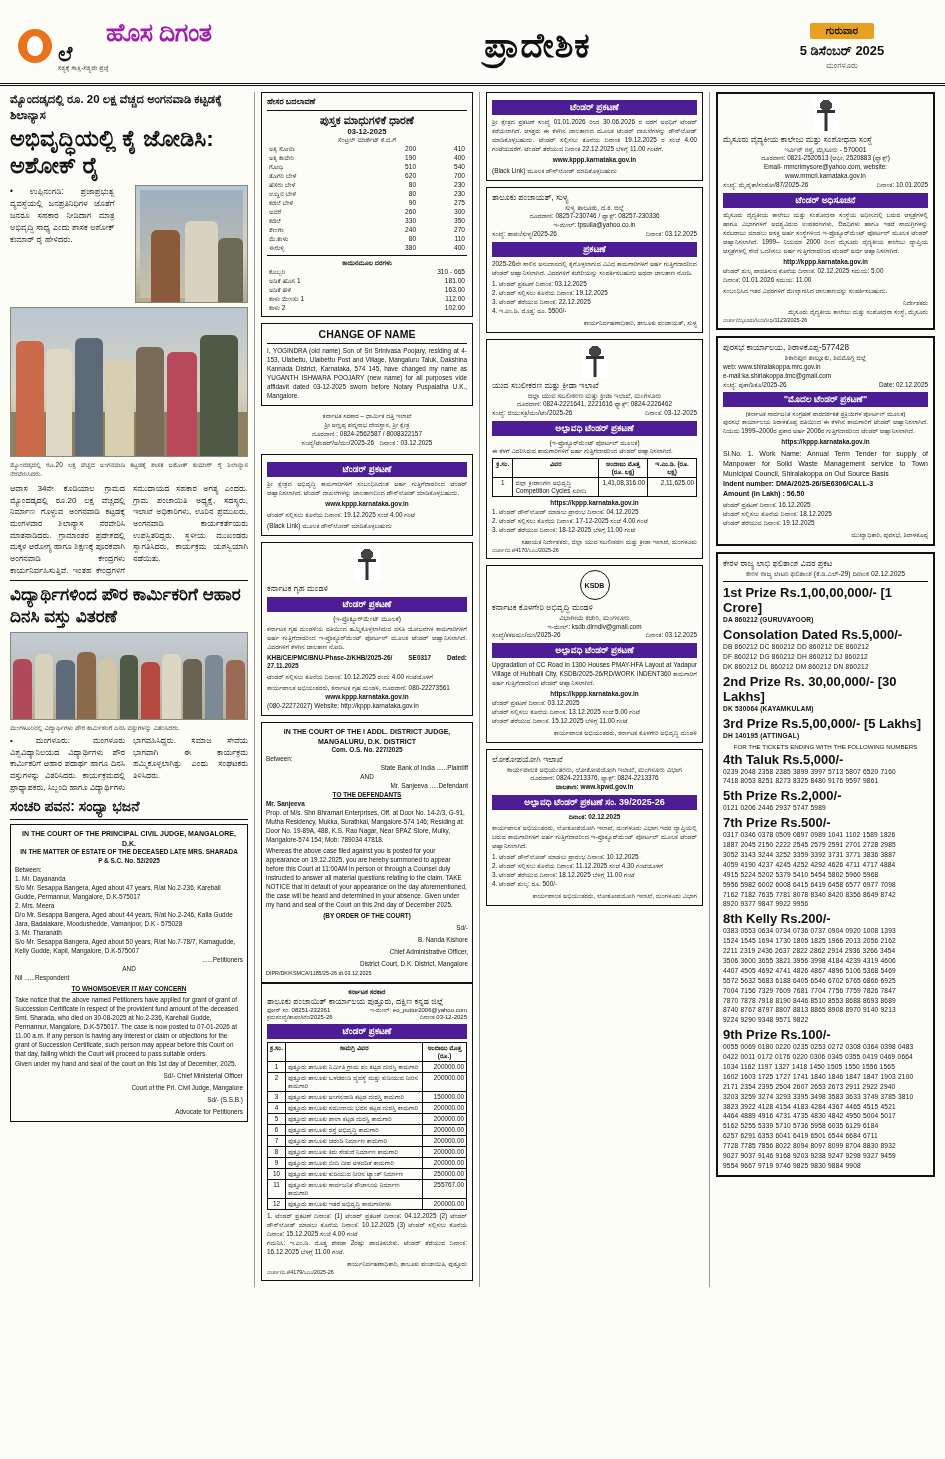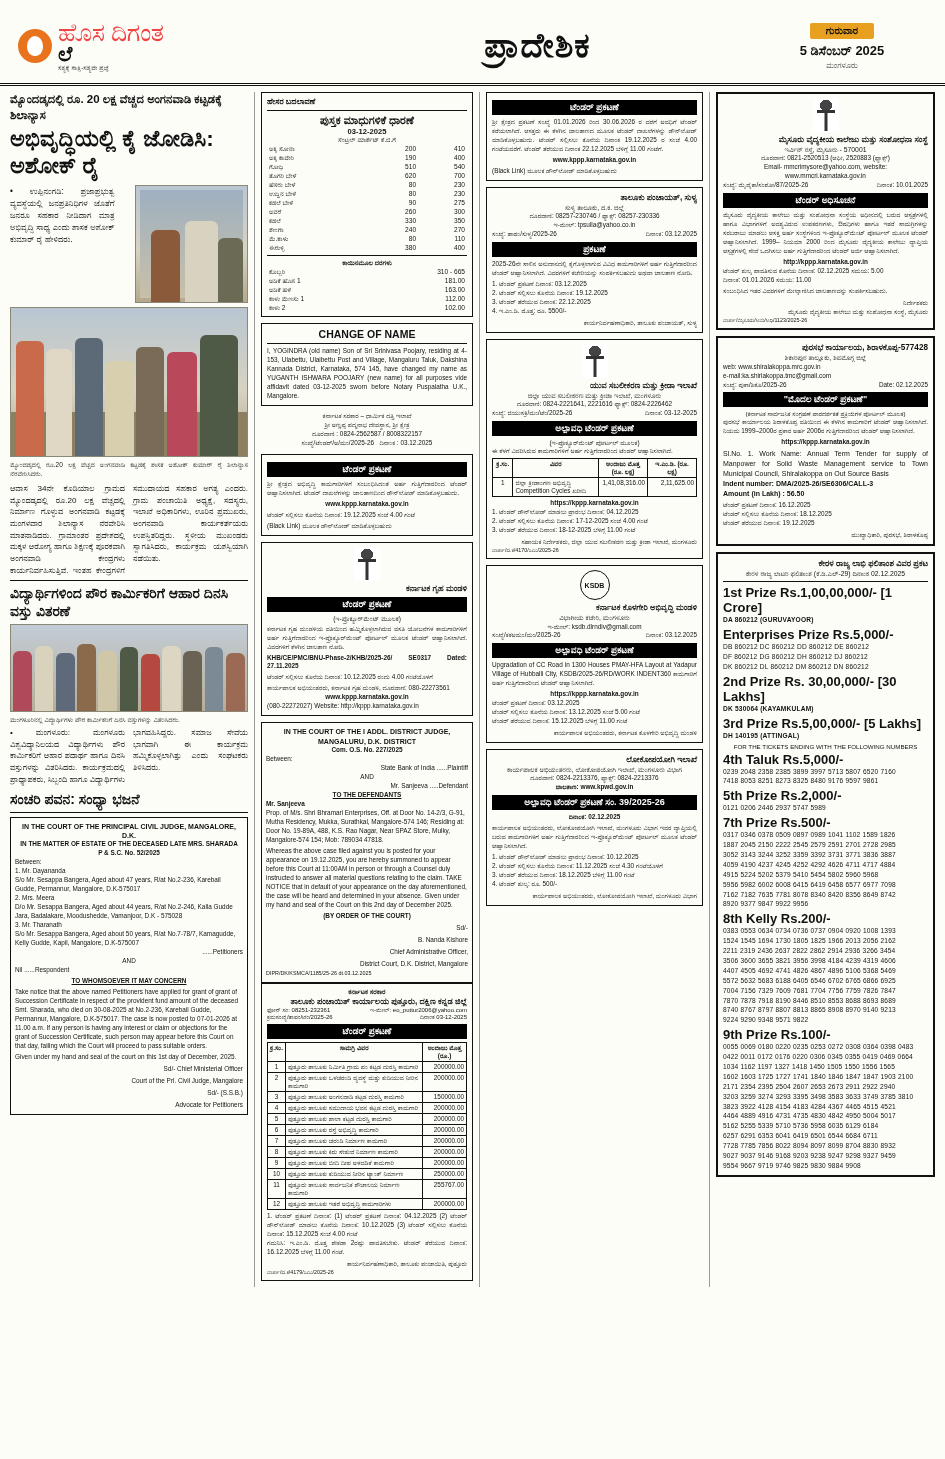--- a/index.html
+++ b/index.html
@@ -24,21 +24,21 @@
   .logo-wrap { display:flex; align-items:center; gap:6px; width: 300px;}
   .logo-mark {
     width:34px;height:34px;border-radius:50%;
     background:#e8731c; position:relative; flex:none;
   }
   .logo-mark:after{
     content:""; position:absolute; left:9px; top:7px; width:16px;height:20px;
     background:#fff; border-radius:50% 50% 45% 45%;
   }
   .logo-text { line-height:1; }
-  .logo-text .l1 { font-size:25px; font-weight:normal; letter-spacing:-0.5px; color:#ef4444;}
+  .logo-text .l1 { font-size:25px; font-weight:bold; letter-spacing:-0.5px; color:#a21caf;margin-left:48px;}
   .logo-text .l2 { font-size:21px; font-weight:bold; color:#111; margin-top:-2px;}
   .logo-text .l3 { font-size:6.5px; color:#333; margin-top:1px;}
   .masthead-center { text-align:center; flex:1; }
   .masthead-center .title { font-size:34px; font-weight:bold; letter-spacing:1px;}
   .masthead-right { width:170px; text-align:center; }
   .day-badge {
     display:inline-block; background:#e8a020; color:#111; font-size:10px;
     padding:2px 16px; border-radius:2px; font-weight:bold;
   }
   .masthead-right .date { font-size:13px; font-weight:bold; margin-top:4px;}
@@ -69,21 +69,21 @@
   .ph-sky{position:absolute;inset:0;background:linear-gradient(#b9c6d2,#d7d2c2 55%,#b4a98e);}
   .p-fig{position:absolute;bottom:0;border-radius:6px 6px 0 0;}
   .caption { font-size:6.6px; line-height:1.35; color:#222; text-align:justify;}
   .photo.group { height:88px; margin:4px 0;}
 
   
   .box { border:1px solid #111; padding:4px 5px; margin-bottom:6px; }
   .box.thick { border-width:2px; }
   .box-title { font-size:10.5px; font-weight:bold; text-align:center; }
   .box-ribbon {
-    background:#000000;color:#fff;font-size:9px;font-weight:bold;text-align:center;
+    background:#4c1d95;color:#fff;font-size:9px;font-weight:bold;text-align:center;
     padding:2px 2px;margin:3px 0;
   }
   .tiny { font-size:6.4px; line-height:1.4; text-align:justify;}
   .tiny7 { font-size:7px; line-height:1.42; text-align:justify;}
   .center{text-align:center;}
   .right{text-align:right;}
   .b{font-weight:bold;}
   .u{text-decoration:underline;}
   hr.sep{border:0;border-top:1px solid #111;margin:3px 0;}
 
@@ -113,21 +113,21 @@
   }
   .emblem:after{
     content:"";position:absolute;left:50%;top:12px;transform:translateX(-50%);
     width:18px;height:3px;background:#333;
   }
   .lottery-nums { font-size:6.6px; line-height:1.5; letter-spacing:0.2px; }
   .prize-h{font-size:13px;font-weight:bold;margin-top:2px;}
   .court-box{border:1px solid #111;padding:4px;font-size:6.4px;line-height:1.4;}
   .court-title{font-size:7px;font-weight:bold;text-align:center;line-height:1.35;}
   .sign{font-size:6.4px;text-align:right;line-height:1.4;margin-top:3px;}
-  .dept-head{font-size:8.2px;font-weight:bold;text-align:right;line-height:1.35;}
+  .dept-head{font-size:8.2px;font-weight:normal;text-align:left;line-height:1.35;}
   .dept-sub{font-size:6.8px;text-align:center;line-height:1.35;}
   .flex{display:flex;}
   .sp{justify-content:space-between;}
   .mt2{margin-top:2px;} .mt4{margin-top:4px;} .mb2{margin-bottom:2px;}
 </style>
 </head>
 <body>
 
 <div class="page">
 
@@ -184,21 +184,21 @@
           <div class="p-fig" style="left:66%;width:13%;height:70%;background:#b8485a;"></div>
           <div class="p-fig" style="left:80%;width:16%;height:82%;background:#4f5a46;"></div>
         </div>
         <div class="caption">ಮ್ಯೊಂದಡ್ಕದಲ್ಲಿ ರೂ.20 ಲಕ್ಷ ವೆಚ್ಚದ ಅಂಗನವಾಡಿ ಕಟ್ಟಡಕ್ಕೆ ಶಾಸಕ ಅಶೋಕ್ ಕುಮಾರ್ ರೈ ಶಿಲಾನ್ಯಾಸ ನೆರವೇರಿಸಿದರು.</div>
         <div class="two-col-text mt4">ಆವಾಸ 34ನೇ ಕೊಡಿಯಾಲ ಗ್ರಾಮದ ಮ್ಯೊಂದಡ್ಕದಲ್ಲಿ ರೂ.20 ಲಕ್ಷ ವೆಚ್ಚದಲ್ಲಿ ನಿರ್ಮಾಣ ಗೊಳ್ಳುವ ಅಂಗನವಾಡಿ ಕಟ್ಟಡಕ್ಕೆ ಮಂಗಳವಾರ ಶಿಲಾನ್ಯಾಸ ನೆರವೇರಿಸಿ ಮಾತನಾಡಿದರು. ಗ್ರಾಮಾಂತರ ಪ್ರದೇಶದಲ್ಲಿ ಮಕ್ಕಳ ಆರೋಗ್ಯ ಹಾಗೂ ಶಿಕ್ಷಣಕ್ಕೆ ಪೂರಕವಾಗಿ ಅಂಗನವಾಡಿ ಕೇಂದ್ರಗಳು ಕಾರ್ಯನಿರ್ವಹಿಸುತ್ತಿವೆ. ಇಂತಹ ಕೇಂದ್ರಗಳಿಗೆ ಸಮುದಾಯದ ಸಹಕಾರ ಅಗತ್ಯ ಎಂದರು. ಗ್ರಾಮ ಪಂಚಾಯಿತಿ ಅಧ್ಯಕ್ಷೆ, ಸದಸ್ಯರು, ಇಲಾಖೆ ಅಧಿಕಾರಿಗಳು, ಊರಿನ ಪ್ರಮುಖರು, ಅಂಗನವಾಡಿ ಕಾರ್ಯಕರ್ತೆಯರು ಉಪಸ್ಥಿತರಿದ್ದರು. ಸ್ಥಳೀಯ ಮುಖಂಡರು ಸ್ವಾಗತಿಸಿದರು, ಕಾರ್ಯಕ್ರಮ ಯಶಸ್ವಿಯಾಗಿ ನಡೆಯಿತು.</div>
       </div>
 
       <hr class="sep">
 
       <div>
-        <div class="kicker" style="font-size:14px;line-height:1.3;">ವಿದ್ಯಾರ್ಥಿಗಳಿಂದ ಪೌರ ಕಾರ್ಮಿಕರಿಗೆ ಆಹಾರ ದಿನಸಿ ವಸ್ತು ವಿತರಣೆ</div>
+        <div class="kicker" style="font-size:17px;line-height:1.3;">ವಿದ್ಯಾರ್ಥಿಗಳಿಂದ ಪೌರ ಕಾರ್ಮಿಕರಿಗೆ ಆಹಾರ ದಿನಸಿ ವಸ್ತು ವಿತರಣೆ</div>
         <div class="photo group">
           <div class="ph-sky" style="background:linear-gradient(#c3ccd6,#b5ae97);"></div>
           <div class="p-fig" style="left:1%;width:8%;height:70%;background:#b04a5a;"></div>
           <div class="p-fig" style="left:10%;width:8%;height:76%;background:#d9d2bd;"></div>
           <div class="p-fig" style="left:19%;width:8%;height:68%;background:#5e6a79;"></div>
           <div class="p-fig" style="left:28%;width:8%;height:78%;background:#8a6a4a;"></div>
           <div class="p-fig" style="left:37%;width:8%;height:70%;background:#cfc7a8;"></div>
           <div class="p-fig" style="left:46%;width:8%;height:74%;background:#4f5a46;"></div>
           <div class="p-fig" style="left:55%;width:8%;height:66%;background:#b5493f;"></div>
           <div class="p-fig" style="left:64%;width:8%;height:76%;background:#ddd6c2;"></div>
@@ -628,21 +628,21 @@
         <div class="tiny">ಟೆಂಡರ್ ತೆರೆಯುವ ದಿನಾಂಕ: 19.12.2025</div>
         <div class="sign">ಮುಖ್ಯಾಧಿಕಾರಿ, ಪುರಸಭೆ, ಶಿರಾಳಕೊಪ್ಪ</div>
       </div>
 
       <div class="box thick">
         <div class="dept-head">ಕೇರಳ ರಾಜ್ಯ ಲಾಭಿ ಫಲಿತಾಂಶ ವಿವರ ಪ್ರಕಟ</div>
         <div class="dept-sub">ಕೇರಳ ರಾಜ್ಯ ಲಾಟರಿ ಫಲಿತಾಂಶ (ಕೆ.ಡಿ.ಎಲ್-29) ದಿನಾಂಕ 02.12.2025</div>
         <hr class="sep">
         <div class="prize-h">1st Prize Rs.1,00,00,000/- [1 Crore]</div>
         <div class="lottery-nums b">DA 860212 (GURUVAYOOR)</div>
-        <div class="prize-h">Enterprises Prize Rs.5,000/-</div>
+        <div class="prize-h">Consolation Dated Rs.5,000/-</div>
         <div class="lottery-nums">DB 860212  DC 860212  DD 860212  DE 860212</div>
         <div class="lottery-nums">DF 860212  DG 860212  DH 860212  DJ 860212</div>
         <div class="lottery-nums">DK 860212  DL 860212  DM 860212  DN 860212</div>
         <div class="prize-h">2nd Prize Rs. 30,00,000/- [30 Lakhs]</div>
         <div class="lottery-nums b">DK 530064 (KAYAMKULAM)</div>
         <div class="prize-h">3rd Prize Rs.5,00,000/- [5 Lakhs]</div>
         <div class="lottery-nums b">DH 140195 (ATTINGAL)</div>
         <div class="center" style="font-size:6.2px;margin:2px 0;">FOR THE TICKETS ENDING WITH THE FOLLOWING NUMBERS</div>
 
         <div>

